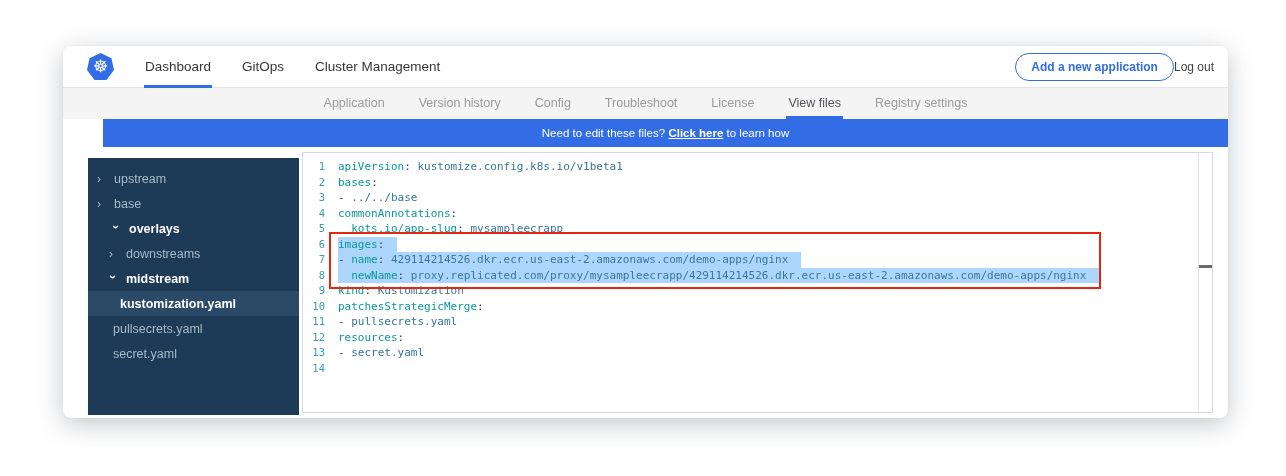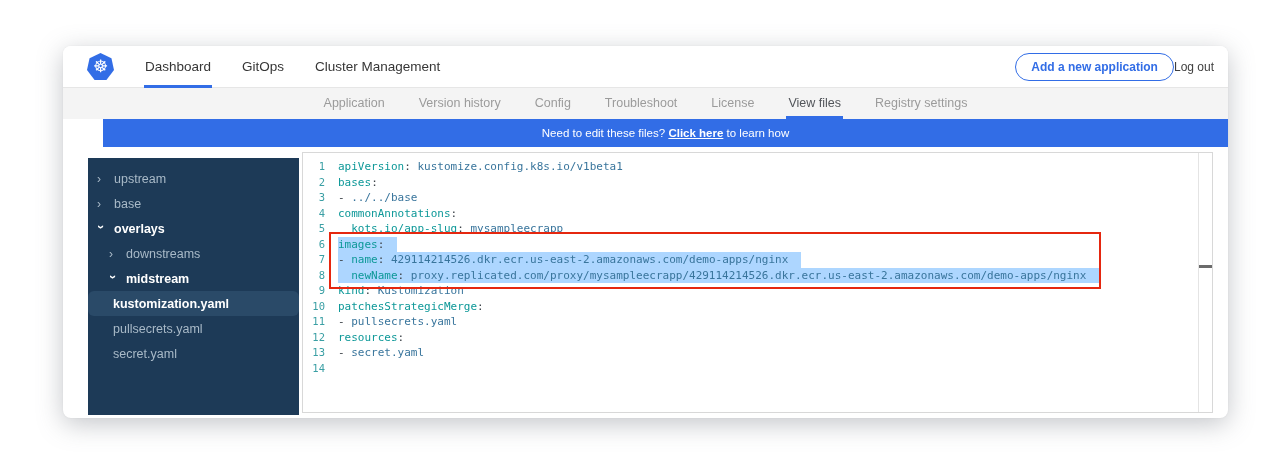--- a/index.html
+++ b/index.html
@@ -107,33 +107,33 @@
   <div class="content">
     <aside class="filetree" id="file-tree">
         <div class="tree-row" style="padding-left: 9px;">
           <span class="chev">›</span>
           <span>upstream</span>
         </div>
         <div class="tree-row" style="padding-left: 9px;">
           <span class="chev">›</span>
           <span>base</span>
         </div>
-        <div class="tree-row expanded" style="padding-left: 9px;">
+        <div class="tree-row expanded" style="padding-left: 24px;">
           <span class="chev">›</span>
           <span>overlays</span>
         </div>
         <div class="tree-row" style="padding-left: 21px;">
           <span class="chev">›</span>
           <span>downstreams</span>
         </div>
         <div class="tree-row expanded" style="padding-left: 21px;">
           <span class="chev">›</span>
           <span>midstream</span>
         </div>
-        <div class="tree-row selected" style="padding-left: 25px; border-radius: 6px;">
+        <div class="tree-row selected" style="padding-left: 32px;">
           <span>kustomization.yaml</span>
         </div>
         <div class="tree-row" style="padding-left: 25px;">
           <span>pullsecrets.yaml</span>
         </div>
         <div class="tree-row" style="padding-left: 25px;">
           <span>secret.yaml</span>
         </div>
       </aside>
 

